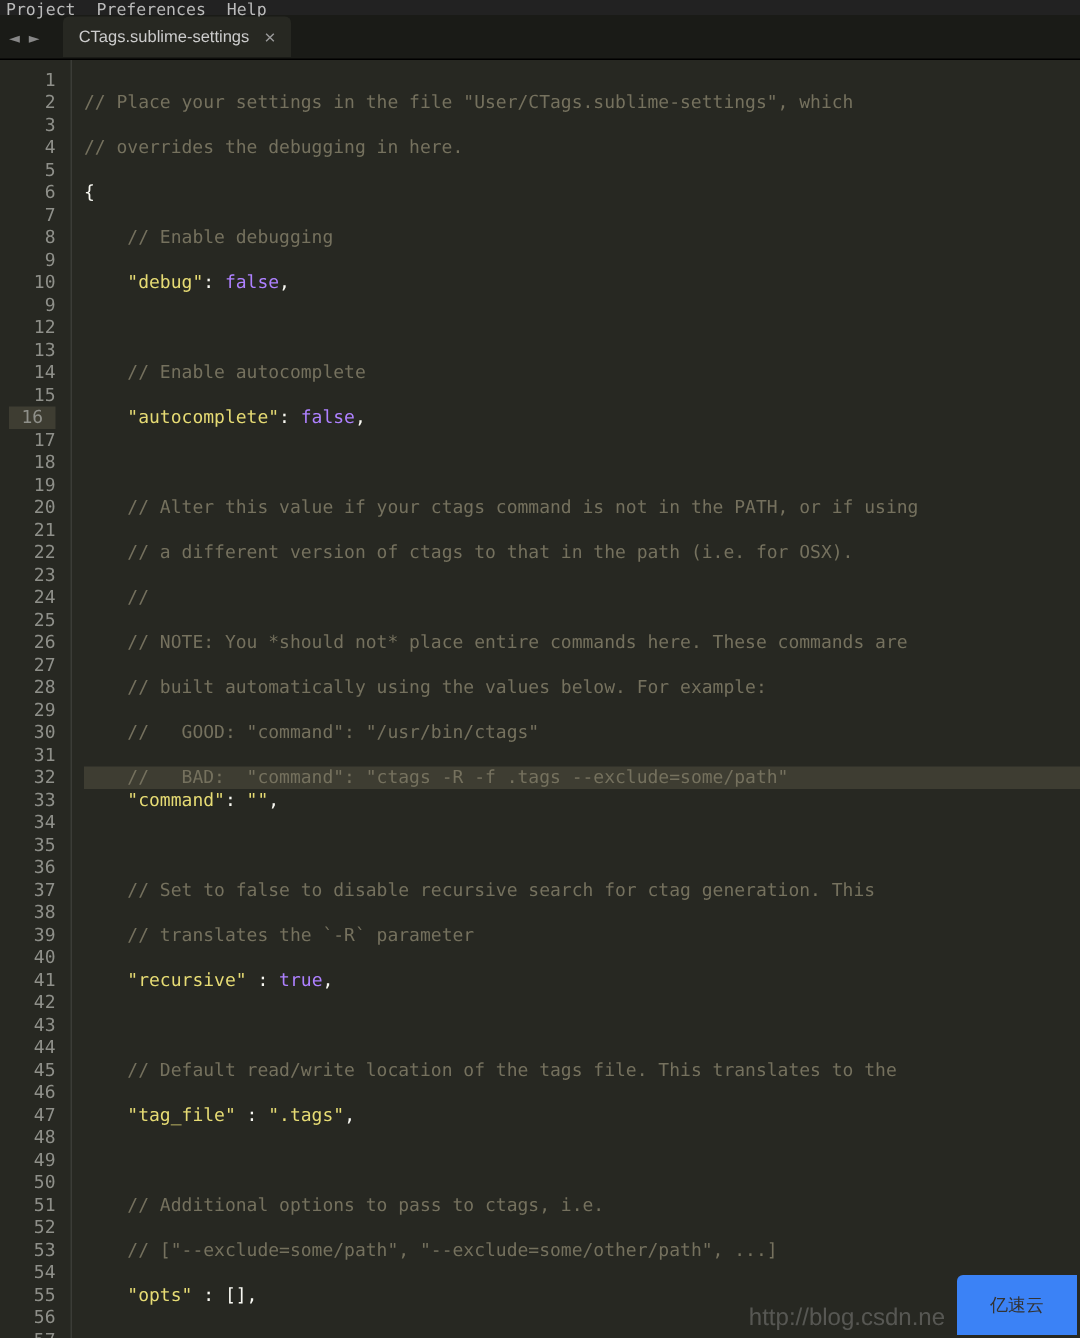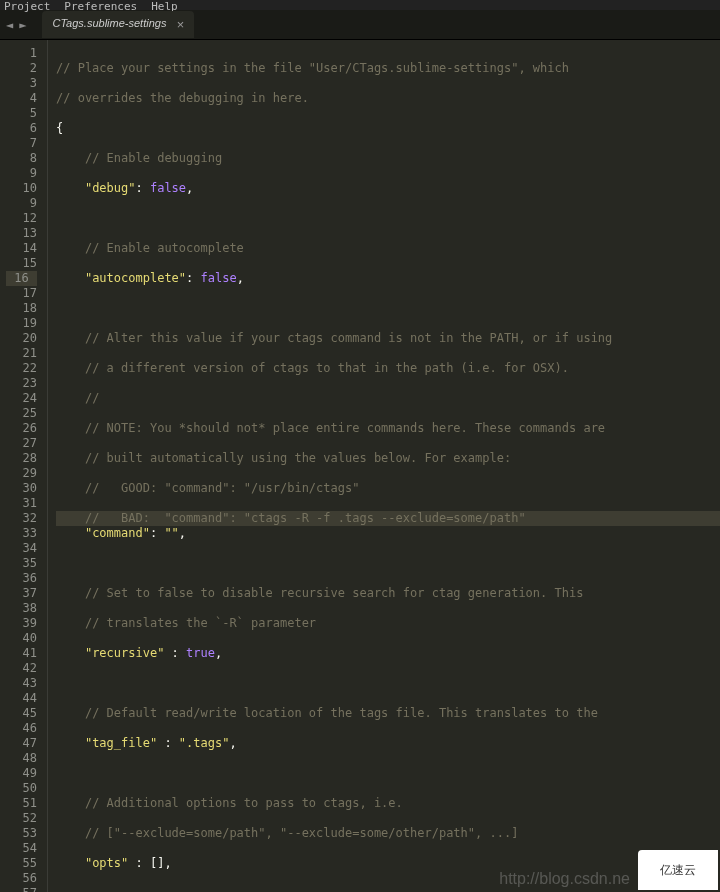--- a/index.html
+++ b/index.html
@@ -36,23 +36,23 @@
     margin-right: 6px;
     cursor: pointer;
   }
   .tab {
     background: #272822;
     color: #ccc;
     font-size: 11px;
     padding: 6px 10px;
     border-radius: 4px 4px 0 0;
     display: flex;
+    align-items: center;
     margin-left: 10px;
     font-family: Arial, sans-serif;
-    font-style: italic;
   }
   .tab .close {
     margin-left: 10px;
     color: #999;
     font-size: 13px;
   }
   .editor {
     display: flex;
     height: calc(892px - 40px);
     font-size: 12px;
@@ -93,21 +93,21 @@
     font-size: 16px;
     font-family: Arial, sans-serif;
     pointer-events: none;
   }
   .logo {
     position: absolute;
     bottom: 2px;
     right: 2px;
     width: 80px;
     height: 40px;
-    background: #ffffff;
+    background: #3b82f6;
     border-radius: 4px 0 0 0;
     font-size: 12px;
     font-family: Arial, sans-serif;
     color: #333;
     display: flex;
     align-items: center;
     justify-content: center;
     pointer-events: none;
   }
 </style>

